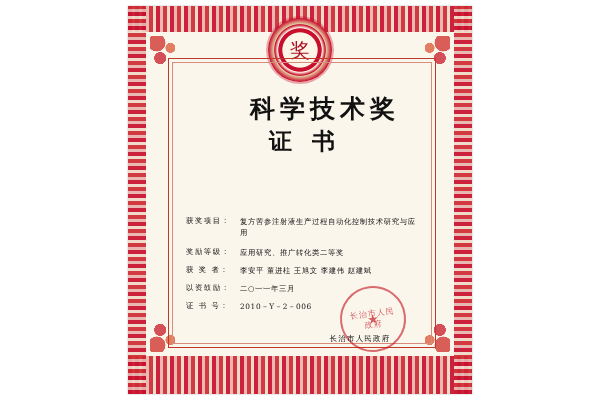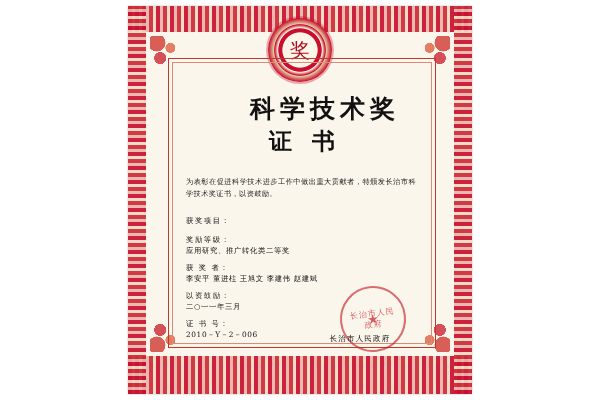--- a/index.html
+++ b/index.html
@@ -170,21 +170,20 @@
     width: 232px;
     font-family: "DejaVu Serif", serif;
     font-size: 7.4px;
     color: #151515;
   }
   .frow {
     display: flex;
     align-items: flex-start;
     margin-bottom: 7px;
     letter-spacing: 0.5px;
-    flex-direction: column;
   }
   .flabel {
     width: 54px;
     flex: none;
     letter-spacing: 1.5px;
   }
   .fvalue {
     flex: 1;
     line-height: 11px;
     letter-spacing: 0.6px;
@@ -260,25 +259,25 @@
   <div class="corner corner-tl"></div>
   <div class="corner corner-tr"></div>
   <div class="corner corner-bl"></div>
   <div class="corner corner-br"></div>
 
   <div class="rule-frame"></div>
 
   <div class="title-main">科学技术奖</div>
   <div class="title-sub">证 书</div>
 
-  <div class="body-para">为表彰在促进科学技术进步工作中做出重大贡献者，特颁发长治市科学技术奖证书，以资鼓励。</div>
 
   <div class="field-rows">
     <div class="frow frow-tall">
       <span class="flabel">获奖项目：</span>
+      <span class="fvalue">复方苦参注射液生产过程自动化控制技术研究与应用</span>
     </div>
     <div class="frow">
       <span class="flabel">奖励等级：</span>
       <span class="fvalue">应用研究、推广转化类二等奖</span>
     </div>
     <div class="frow">
       <span class="flabel">获 奖 者：</span>
       <span class="fvalue">李安平  董进柱  王旭文  李建伟  赵建斌</span>
     </div>
     <div class="frow">

